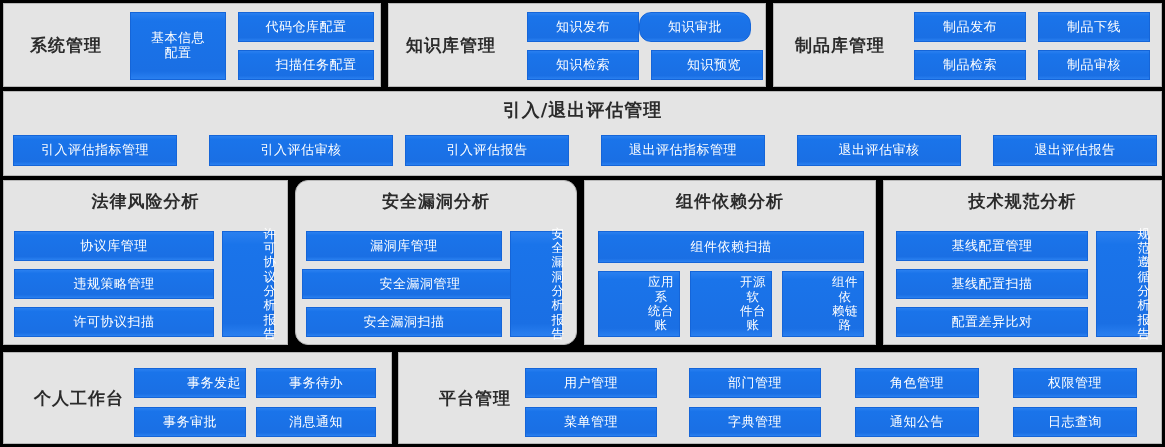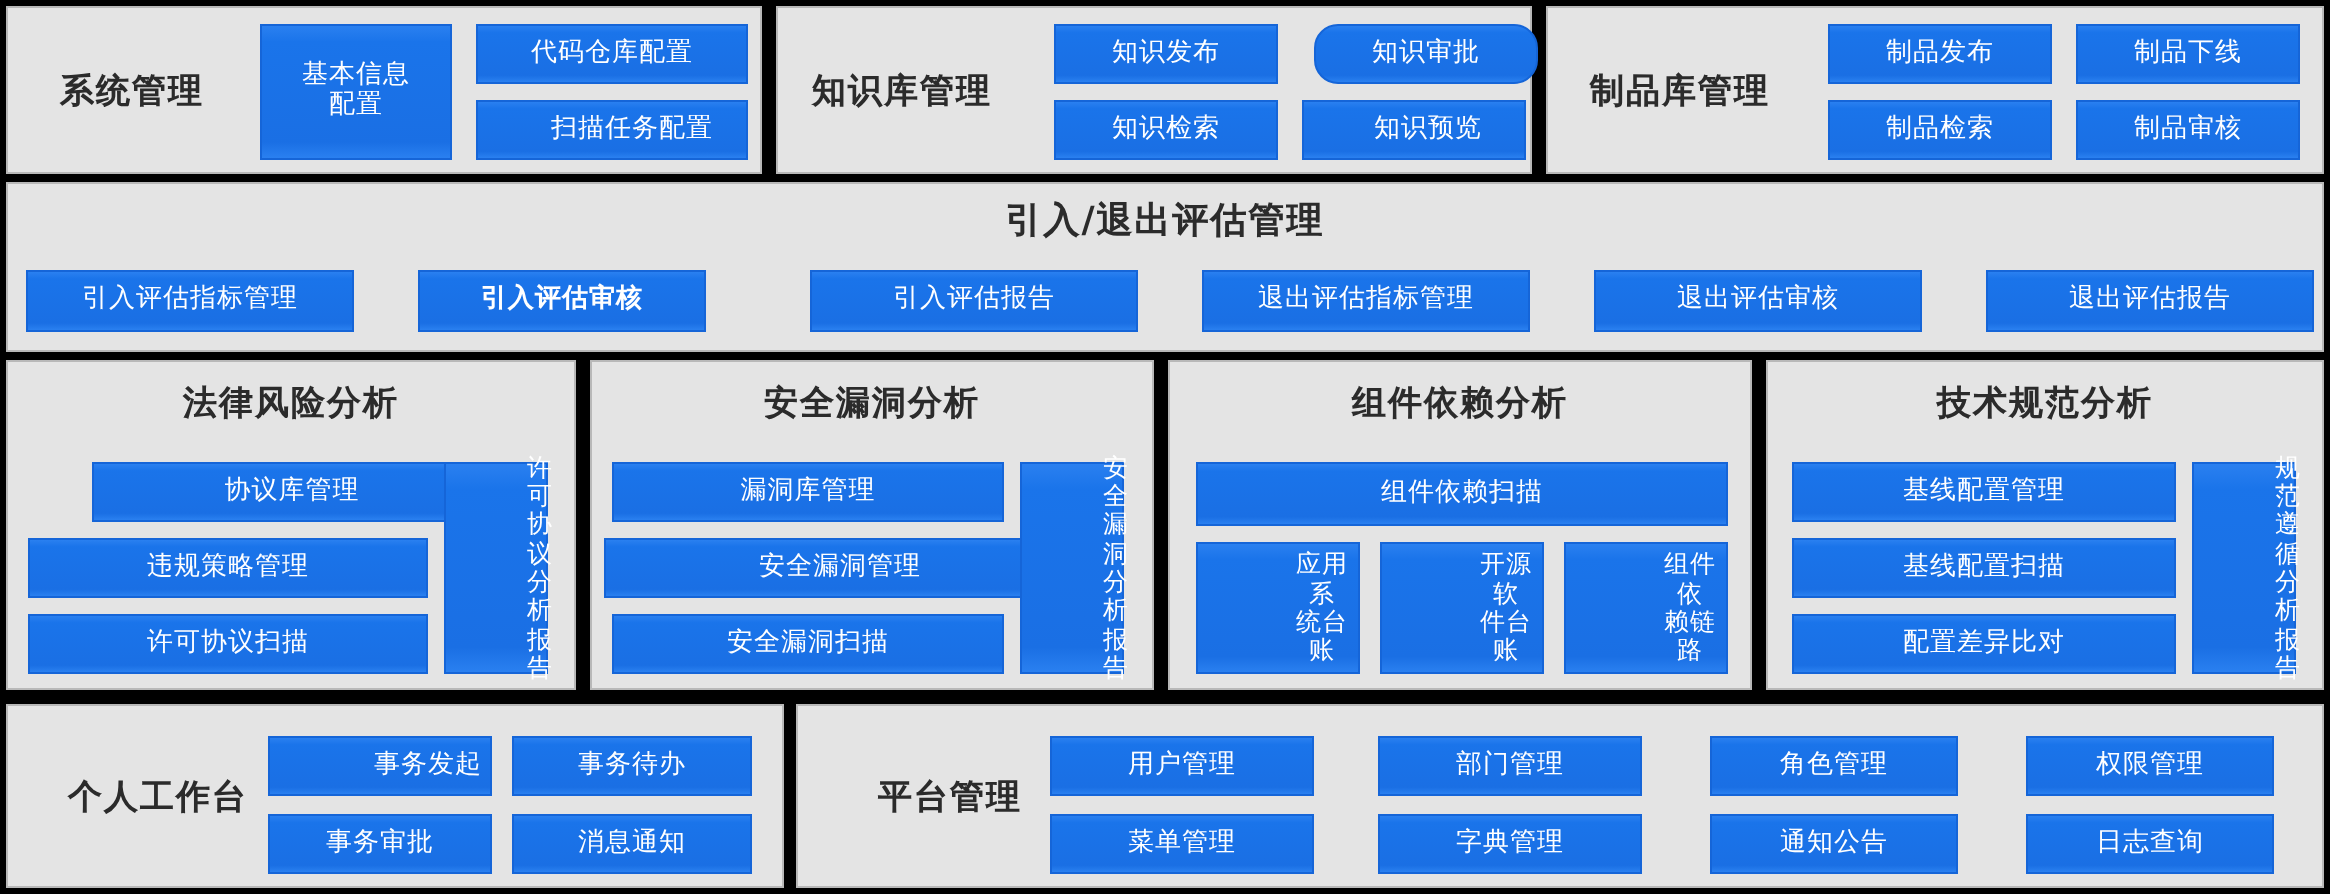--- a/index.html
+++ b/index.html
@@ -82,21 +82,21 @@
   .r1-btn-tall{position:absolute;top:8px;height:68px;}
   .r1-btn{position:absolute;height:30px;}
 
   
   #p-eval{left:3px;top:91px;width:1159px;height:85px;}
   #eval-title{top:6px;}
   .r2-btn{position:absolute;top:43px;height:31px;}
 
   
   #p-legal {left:3px;   top:180px; width:285px; height:165px;}
-  #p-vuln  {left:295px; top:180px; width:282px; height:165px;}
+  #p-vuln  {left:295px; top:180px; width:282px; height:165px;border-radius:13px;}
   #p-dep   {left:584px; top:180px; width:292px; height:165px;}
   #p-tech  {left:883px; top:180px; width:279px; height:165px;}
   .r3-title{top:9px;}
 
   .r3-main{position:absolute;height:30px;}
   .r3-report{position:absolute;width:52px;}
 
   
   #p-desk     {left:3px;  top:352px; width:389px; height:92px;}
   #p-platform {left:398px;top:352px; width:764px; height:92px;}
@@ -113,46 +113,46 @@
     <div class="glabel r1-label">系统管理</div>
     <div class="btn r1-btn-tall" style="left:126px;width:96px;">基本信息
 配置</div>
     <div class="btn r1-btn" style="left:234px;top:8px;width:136px;">代码仓库配置</div>
     <div class="btn r1-btn" style="left:234px;top:46px;width:136px;padding-left:20px;">扫描任务配置</div>
   </div>
 
   <div class="panel" id="p-kb">
     <div class="glabel r1-label">知识库管理</div>
     <div class="btn r1-btn" style="left:138px;top:8px;width:112px;">知识发布</div>
-    <div class="btn r1-btn" style="left:268px;top:8px;width:112px;border-radius:12px;">知识审批</div>
+    <div class="btn r1-btn" style="left:250px;top:8px;width:112px;border-radius:12px;">知识审批</div>
     <div class="btn r1-btn" style="left:138px;top:46px;width:112px;">知识检索</div>
     <div class="btn r1-btn" style="left:262px;top:46px;width:112px;padding-left:14px;">知识预览</div>
   </div>
 
   <div class="panel" id="p-artifact">
     <div class="glabel r1-label">制品库管理</div>
     <div class="btn r1-btn" style="left:140px;top:8px;width:112px;">制品发布</div>
     <div class="btn r1-btn" style="left:264px;top:8px;width:112px;">制品下线</div>
     <div class="btn r1-btn" style="left:140px;top:46px;width:112px;">制品检索</div>
     <div class="btn r1-btn" style="left:264px;top:46px;width:112px;">制品审核</div>
   </div>
 
   <div class="panel" id="p-eval">
     <div class="bigtitle" id="eval-title">引入/退出评估管理</div>
     <div class="btn r2-btn" style="left:9px;width:164px;">引入评估指标管理</div>
-    <div class="btn r2-btn" style="left:205px;width:144px;font-weight:bold;">引入评估审核</div>
+    <div class="btn r2-btn" style="left:205px;width:184px;">引入评估审核</div>
     <div class="btn r2-btn" style="left:401px;width:164px;">引入评估报告</div>
     <div class="btn r2-btn" style="left:597px;width:164px;">退出评估指标管理</div>
     <div class="btn r2-btn" style="left:793px;width:164px;">退出评估审核</div>
     <div class="btn r2-btn" style="left:989px;width:164px;">退出评估报告</div>
   </div>
 
   <div class="panel" id="p-legal">
     <div class="ptitle r3-title">法律风险分析</div>
-    <div class="btn r3-main" style="left:10px;top:50px;width:200px;margin-left:32px;">协议库管理</div>
+    <div class="btn r3-main" style="left:10px;top:50px;width:200px;">协议库管理</div>
     <div class="btn r3-main" style="left:10px;top:126px;width:200px;">许可协议扫描</div>
     <div class="btn r3-main" style="left:10px;top:88px;width:200px;">违规策略管理</div>
     <div class="btn r3-report small" style="left:218px;top:50px;height:106px;">许可
 协议
 分析
 报告</div>
   </div>
 
   <div class="panel" id="p-vuln">
     <div class="ptitle r3-title">安全漏洞分析</div>

